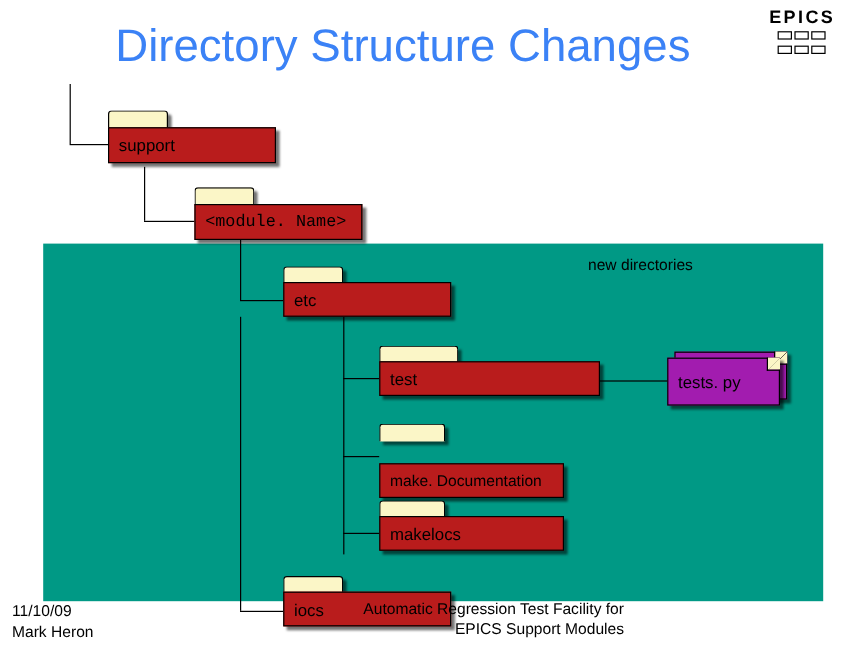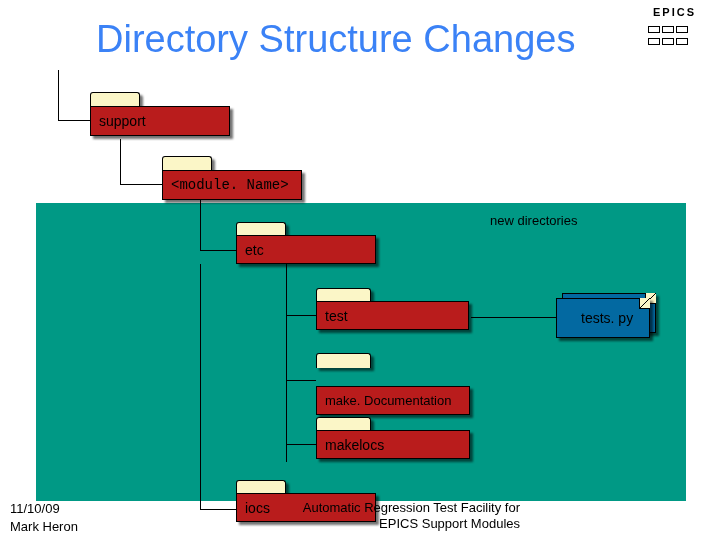--- a/index.html
+++ b/index.html
@@ -16,21 +16,21 @@
     top: 18px;
     left: 96px;
     font-size: 38px;
     color: #3b82f6;
     font-weight: normal;
   }
   .epics-label {
     position: absolute;
     top: 6px;
     right: 24px;
-    font-size: 11px;
+    font-size: 15px;
     font-weight: bold;
     letter-spacing: 2px;
     color: #000;
   }
   .epics-logo {
     position: absolute;
     top: 26px;
     right: 30px;
     width: 42px;
     height: 26px;
@@ -77,26 +77,26 @@
     display: flex;
     align-items: center;
     padding-left: 8px;
     font-size: 14px;
     color: #000;
     white-space: nowrap;
   }
   .folder.small .body { font-size: 13px; margin-top: 20px; }
   .file {
     position: absolute;
-    background: #0369a1;
+    background: #a21caf;
     border: 1px solid #000;
     filter: drop-shadow(3px 3px 1px rgba(0,0,0,0.55));
     display: flex;
     align-items: center;
-    padding-left: 24px;
+    padding-left: 8px;
     font-size: 14px;
   }
   .file::before {
     content: "";
     position: absolute;
     top: -1px; right: -1px;
     width: 10px; height: 10px;
     background: linear-gradient(135deg, #fbf6c7 48%, #000 50%, #fbf6c7 52%);
     border-left: 1px solid #000;
     border-bottom: 1px solid #000;
@@ -185,21 +185,21 @@
     </div>
 </div>
 
 <div class="folder" style="left:236px; top:222px; width:140px; height:42px;">
   <div class="tab"></div>
   <div class="body">
       <span>etc</span>
     </div>
 </div>
 
-<div class="folder" style="left:316px; top:288px; width:153px; height:42px;padding-left:17px;">
+<div class="folder" style="left:316px; top:288px; width:184px; height:42px;padding-left:17px;">
   <div class="tab"></div>
   <div class="body">
       <span>test</span>
     </div>
 </div>
 
 <div class="folder small" style="left:316px; top:353px; width:154px; height:42px;">
   <div class="tab"></div>
   <div class="body">
       <span>make. Documentation</span>

